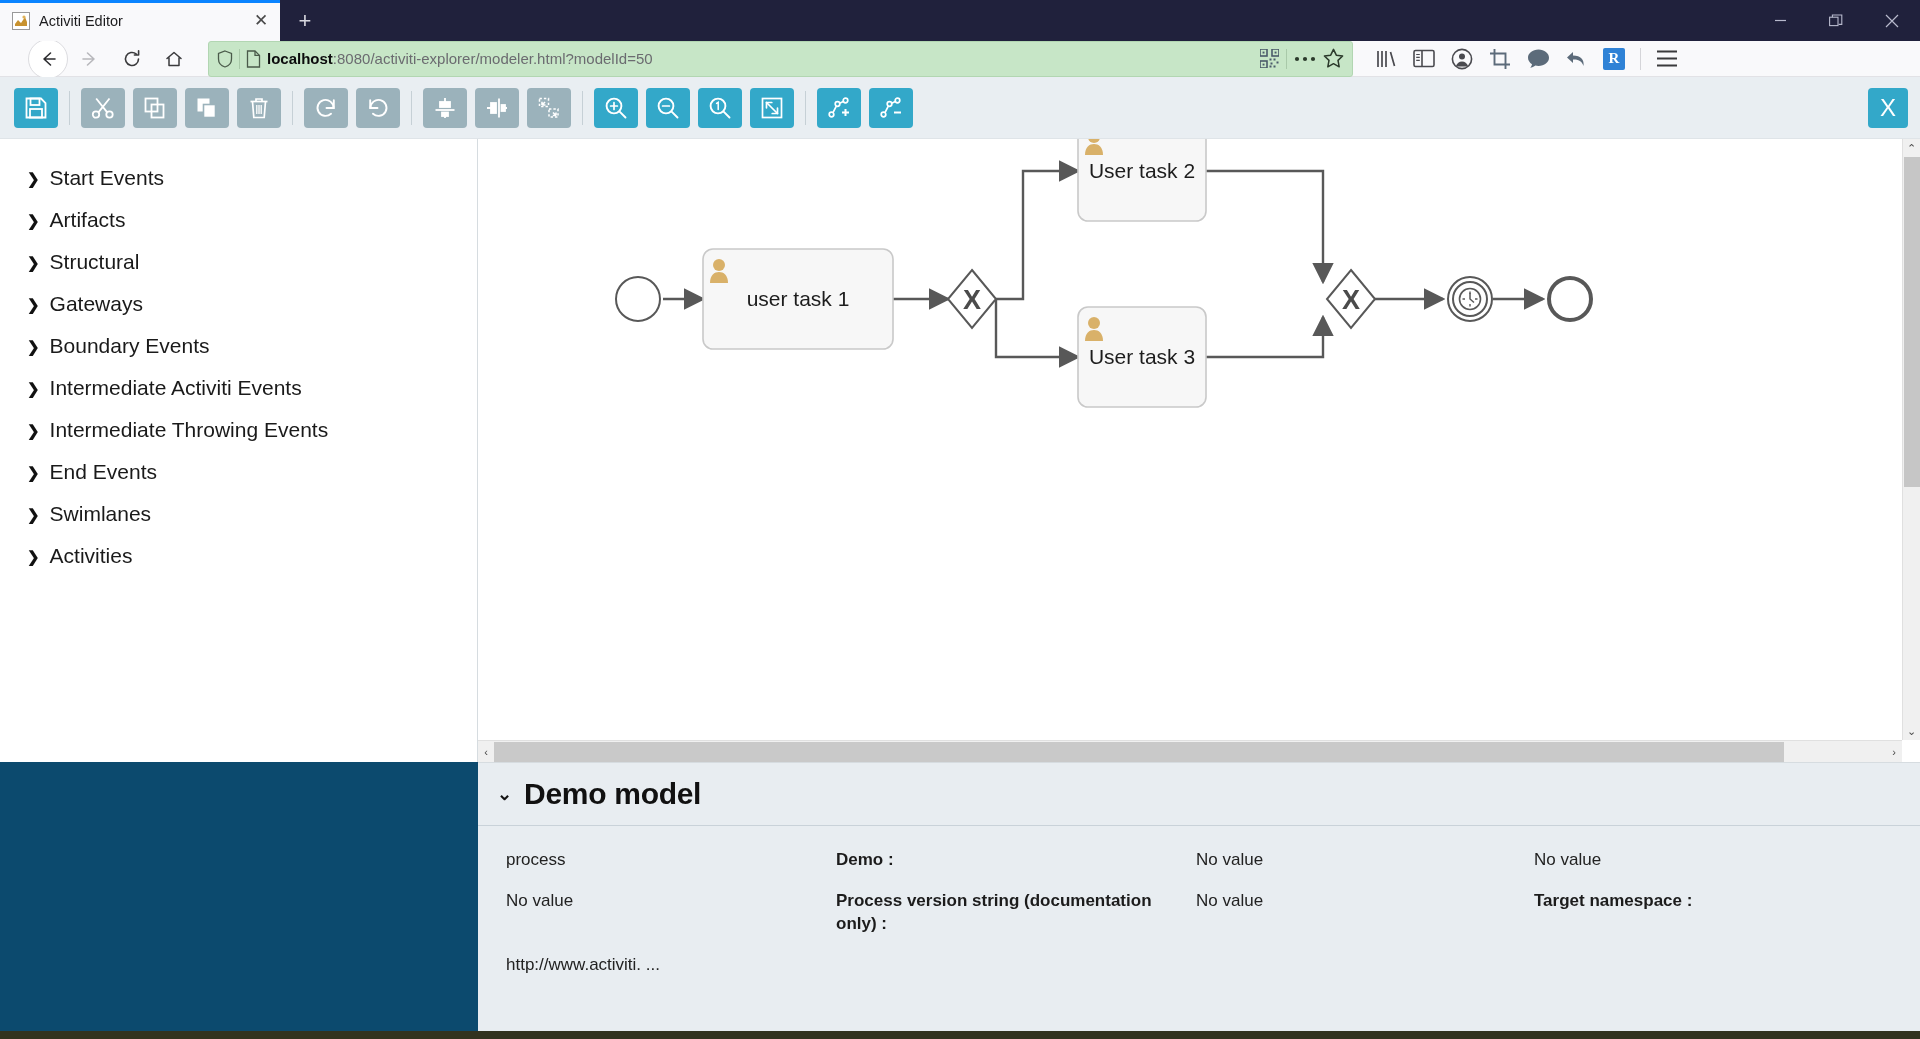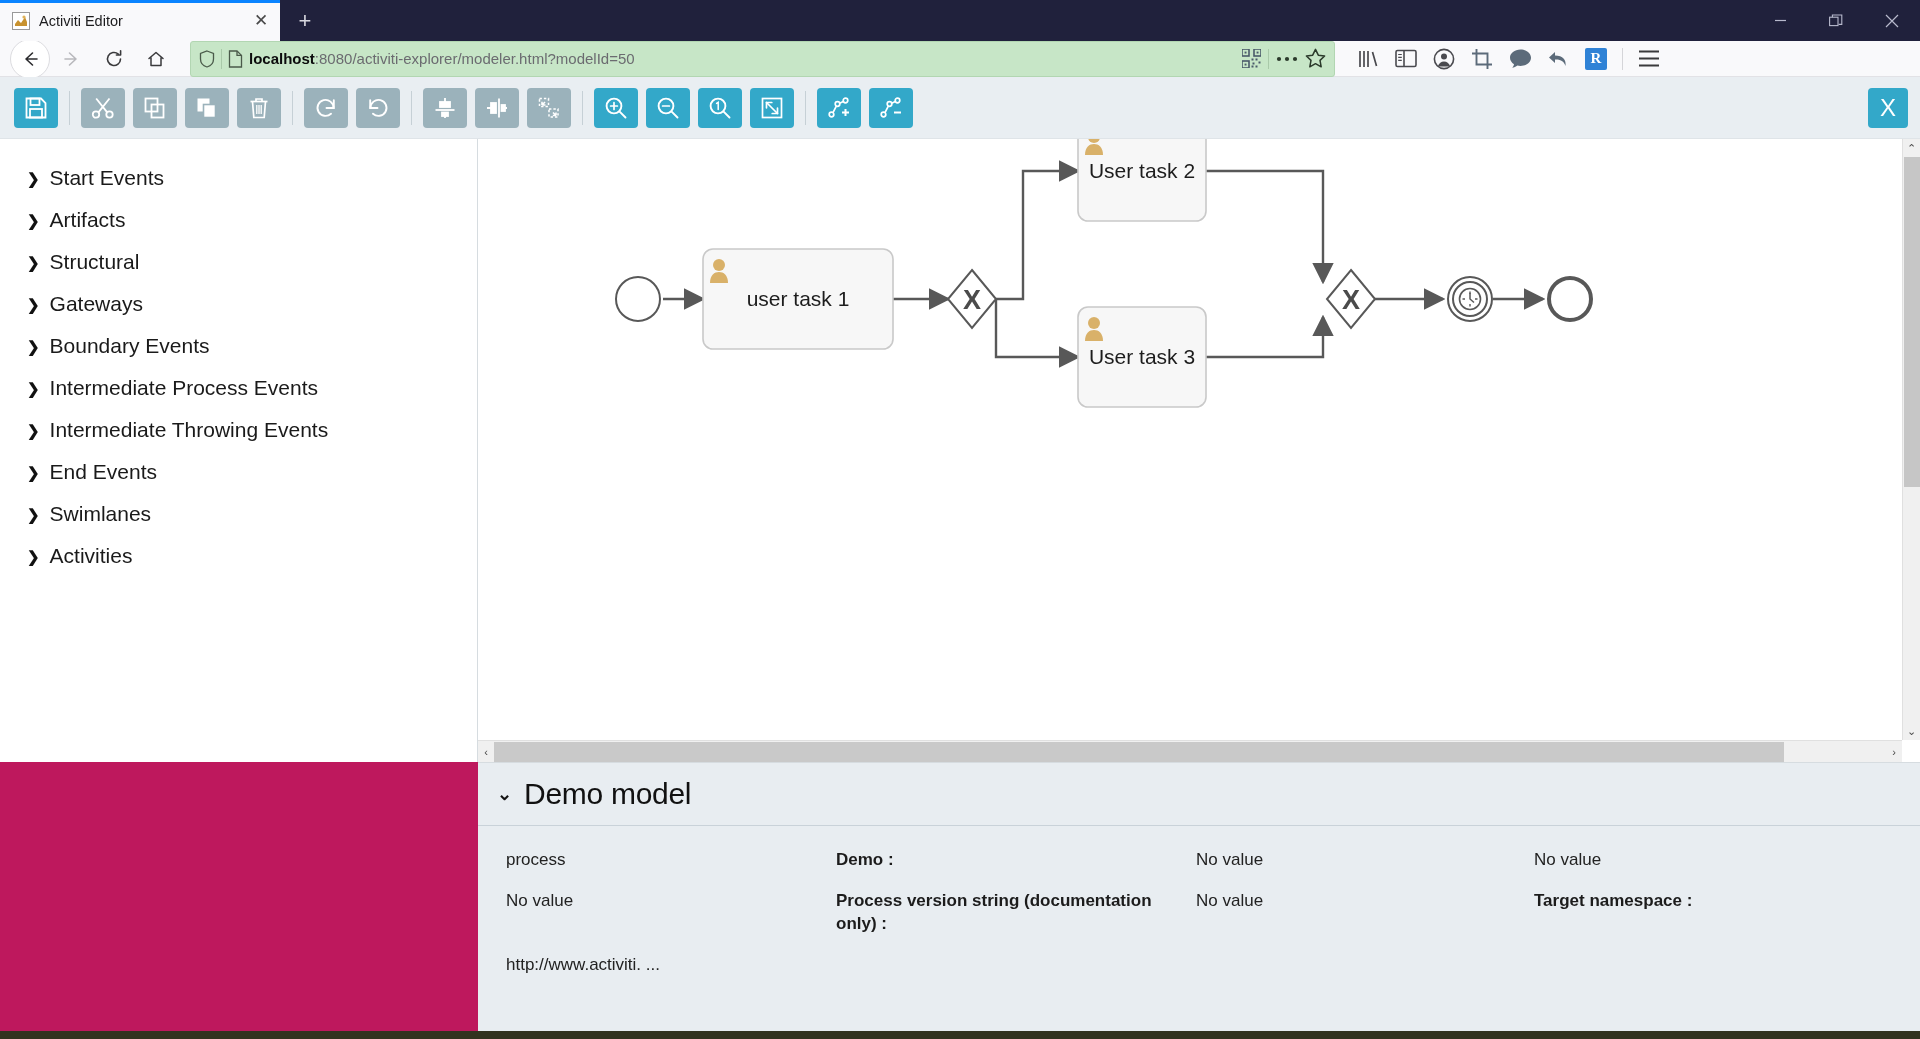--- a/index.html
+++ b/index.html
@@ -4,21 +4,21 @@
 <style>
   * { box-sizing: border-box; margin: 0; padding: 0; }
   html, body {
     width: 1920px; height: 1039px;
     font-family: "Liberation Sans", sans-serif;
     background: #ffffff;
     overflow: hidden;
   }
 
   
-  #browser-window { width: 1920px; height: 1039px; position: relative; background:#be185d; }
+  #browser-window { width: 1920px; height: 1039px; position: relative; background:#0c4a6e; }
 
   .titlebar {
     height: 41px; background: #20213c; display: flex; align-items: flex-end;
     position: relative;
   }
   .tab {
     width: 280px; height: 41px; background: #f9f9fb;
     display: flex; align-items: center; padding: 0 8px 0 12px; gap: 9px;
     position: relative;
   }
@@ -46,21 +46,21 @@
   .wincontrols {
     position:absolute; right:0; top:0; height: 41px; display:flex; align-items:center;
   }
   .wincontrol {
     width: 56px; height: 41px; display:flex; align-items:center; justify-content:center;
     color:#b8bacd; cursor:pointer;
   }
 
   .navbar {
     height: 36px; background: #f9f9fb; display:flex; align-items:center;
-    padding: 0 10px; gap: 2px; border-bottom: 1px solid #e2e2e6;
+    padding: 0 28px; gap: 2px; border-bottom: 1px solid #e2e2e6;
   }
   .navbtn {
     width: 40px; height: 40px; border-radius: 50%;
     display:flex; align-items:center; justify-content:center; cursor:pointer;
     color:#3a3a3c;
   }
   .navbtn.back { border:1px solid #dcdce0; background:#fff; }
   .navbtn.dim { color:#b8b8bc; }
 
   .urlbar {
@@ -160,21 +160,21 @@
   }
 
   
   .props { background: #e8edf1; height: 296px; border-top:1px solid #d6dce0; position:relative;
            margin-left: 478px; }
   .props-header {
     display:flex; align-items:center; gap: 12px; padding: 14px 0 14px 19px;
     border-bottom: 1px solid #c9d2d9;
   }
   .props-caret { font-size: 18px; color:#111; font-weight:700; line-height:1; }
-  .props-title { font-size: 30px; font-weight: 400; color:#111; letter-spacing:-0.3px; }
+  .props-title { font-size: 30px; font-weight: 700; color:#111; letter-spacing:-0.3px; }
   .props-grid {
     display:grid; grid-template-columns: 330px 360px 338px 1fr;
     padding: 14px 0 0 28px; column-gap: 0; row-gap: 0;
   }
   .p-label { font-size: 17px; font-weight: 700; color:#1c1c1c; padding: 9px 14px 9px 0; line-height:1.35; }
   .p-value { font-size: 17px; color:#222; padding: 9px 14px 9px 0; line-height:1.35; }
 
   .bottom-strip { position:absolute; left:0; right:0; bottom:0; height:8px; background:#32331f; }
 </style>
 </head>
@@ -485,21 +485,21 @@
       <div class="pal-item">
         <span class="pal-arrow">❯</span>
         <span class="pal-label">Gateways</span>
       </div>
       <div class="pal-item">
         <span class="pal-arrow">❯</span>
         <span class="pal-label">Boundary Events</span>
       </div>
       <div class="pal-item">
         <span class="pal-arrow">❯</span>
-        <span class="pal-label">Intermediate Process Events</span>
+        <span class="pal-label">Intermediate Activiti Events</span>
       </div>
       <div class="pal-item">
         <span class="pal-arrow">❯</span>
         <span class="pal-label">Intermediate Throwing Events</span>
       </div>
       <div class="pal-item">
         <span class="pal-arrow">❯</span>
         <span class="pal-label">End Events</span>
       </div>
       <div class="pal-item">

